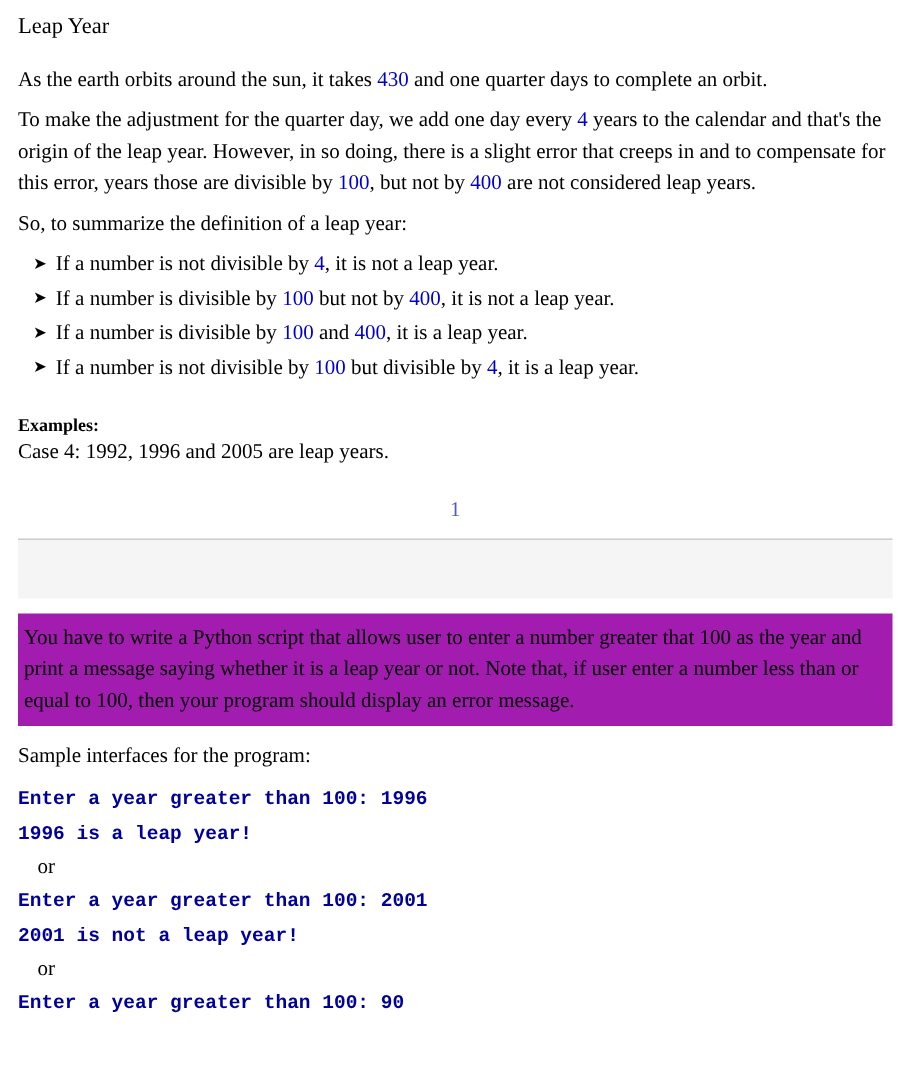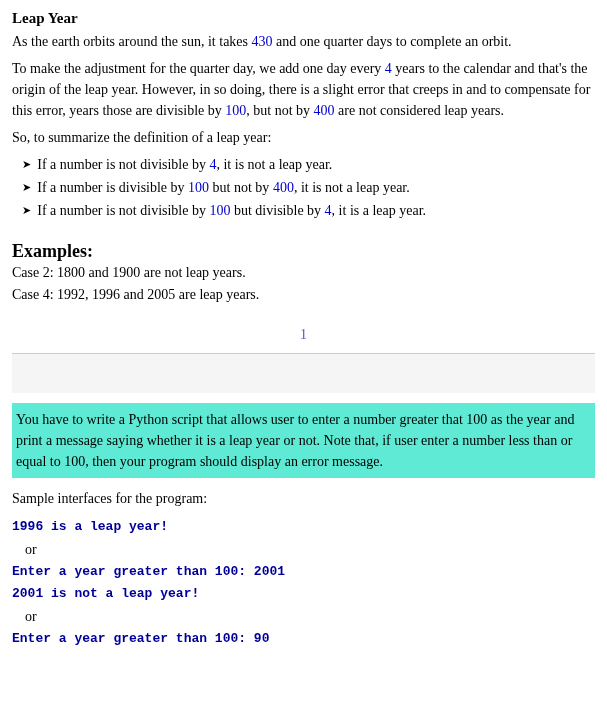--- a/index.html
+++ b/index.html
@@ -14,23 +14,23 @@
       background: #ffffff;
       color: #000000;
       width: 607px;
     }
 
     .page-content {
       padding: 10px 12px;
     }
 
     .section-title {
-      font-weight: bold;
+      font-weight: normal;
       font-size: 15px;
-      margin-bottom: 4px;
+      margin-bottom: 16px;
     }
 
     .paragraph {
       margin-bottom: 6px;
       line-height: 1.5;
     }
 
     .highlighted-num {
       color: #0000cc;
     }
@@ -52,21 +52,21 @@
       content: "➤";
       font-size: 11px;
       margin-top: 2px;
     }
 
     .examples-section {
       margin-top: 8px;
     }
 
     .examples-label {
-      font-size: 18px;
+      font-size: 12px;
     }
 
     .example-case {
       line-height: 1.6;
     }
 
     .page-number-area {
       text-align: center;
       margin-top: 20px;
       margin-bottom: 10px;
@@ -74,21 +74,21 @@
     }
 
     .divider-area {
       height: 40px;
       border-top: 1px solid #cccccc;
       margin: 10px 0;
       background: #f5f5f5;
     }
 
     .highlight-box {
-      background-color: #5eead4;
+      background-color: #a21caf;
       padding: 6px 4px;
       margin-bottom: 10px;
       line-height: 1.5;
     }
 
     .sample-label {
       margin-bottom: 8px;
       line-height: 1.5;
     }
 
@@ -131,45 +131,48 @@
     </p>
 
     <ul class="bullet-list">
       <li>
         <span>If a number is not divisible by <span class="blue">4</span>, it is not a leap year.</span>
       </li>
       <li>
         <span>If a number is divisible by <span class="blue">100</span> but not by <span class="blue">400</span>, it is not a leap year.</span>
       </li>
       <li>
+        <span>If a number is divisible by <span class="blue">100</span> and <span class="blue">400</span>, it is a leap year.</span>
+      </li>
+      <li>
         <span>If a number is not divisible by <span class="blue">100</span> but divisible by <span class="blue">4</span>, it is a leap year.</span>
       </li>
     </ul>
 
     <div class="examples-section">
       <div class="examples-label"><strong>Examples:</strong></div>
-      <div class="example-case">Case 2: 1800 and 1900 are not leap years.</div>
       <div class="example-case">Case 4: 1992, 1996 and 2005 are leap years.</div>
     </div>
 
     <div class="page-number-area">
       <span>1</span>
     </div>
   </div>
 
   <div class="divider-area"></div>
 
   <div>
 
     <div class="highlight-box">
       <span>You have to write a Python script that allows user to enter a number greater that 100 as the year and print a message saying whether it is a leap year or not. Note that, if user enter a number less than or equal to 100, then your program should display an error message.</span>
     </div>
 
     <p class="sample-label">Sample interfaces for the program:</p>
 
+    <div class="code-block">Enter a year greater than 100: 1996</div>
     <div class="code-block">1996 is a leap year!</div>
 
     <div class="or-text">or</div>
 
     <div class="code-block">Enter a year greater than 100: 2001</div>
     <div class="code-block">2001 is not a leap year!</div>
 
     <div class="or-text">or</div>
 
     <div class="code-block">Enter a year greater than 100: 90</div>

